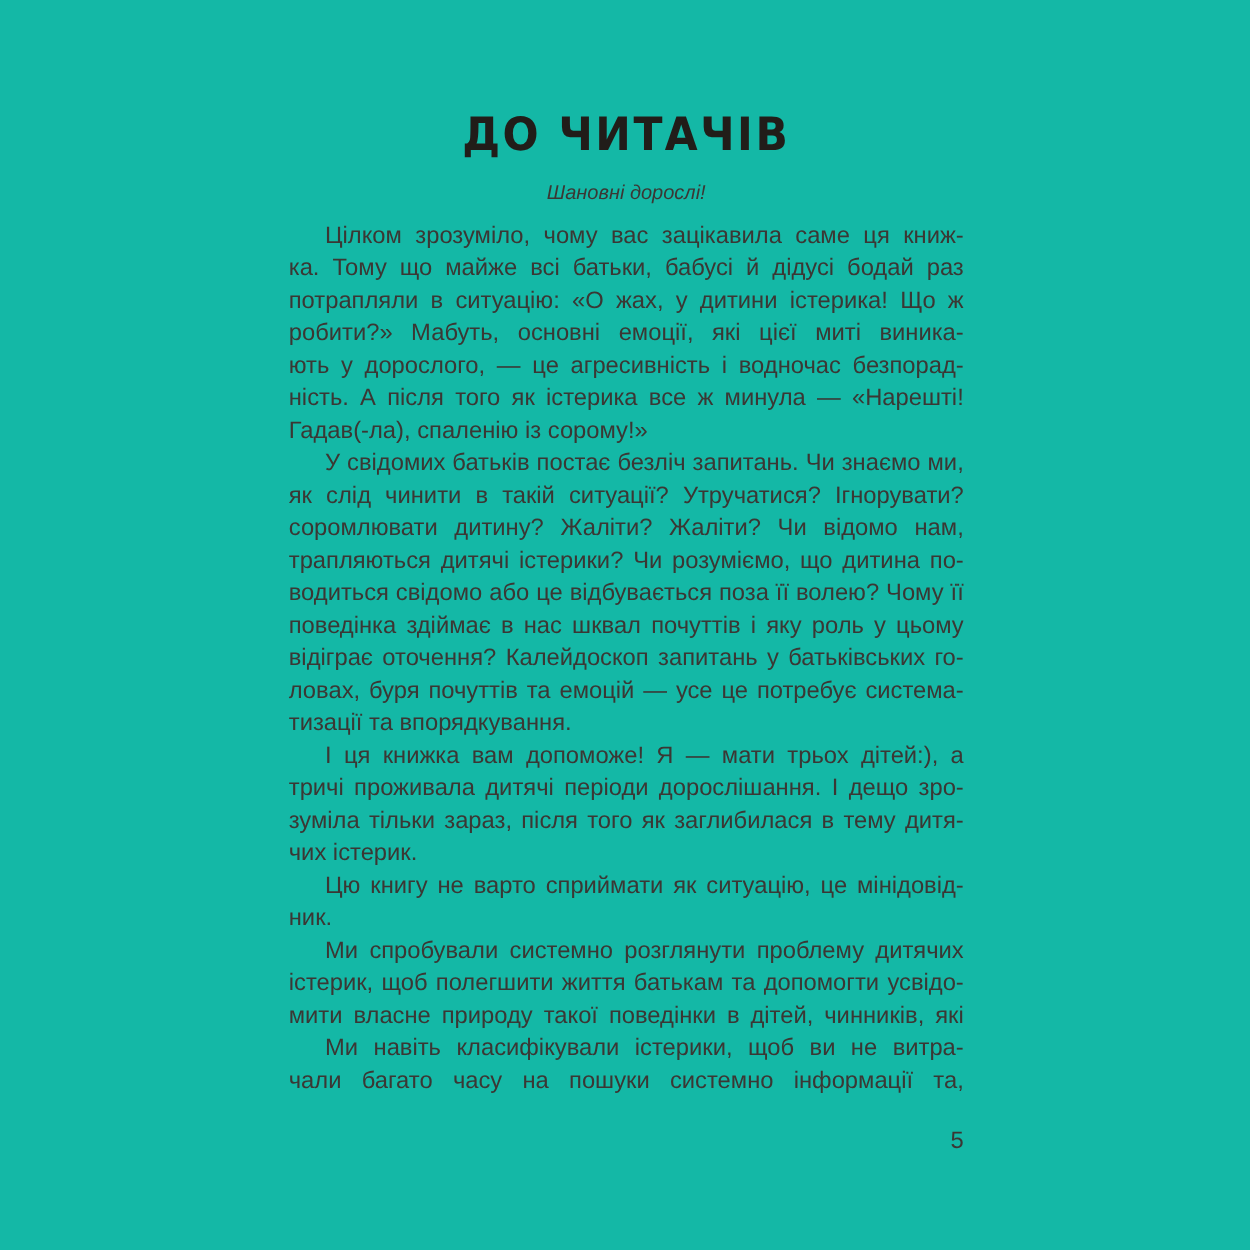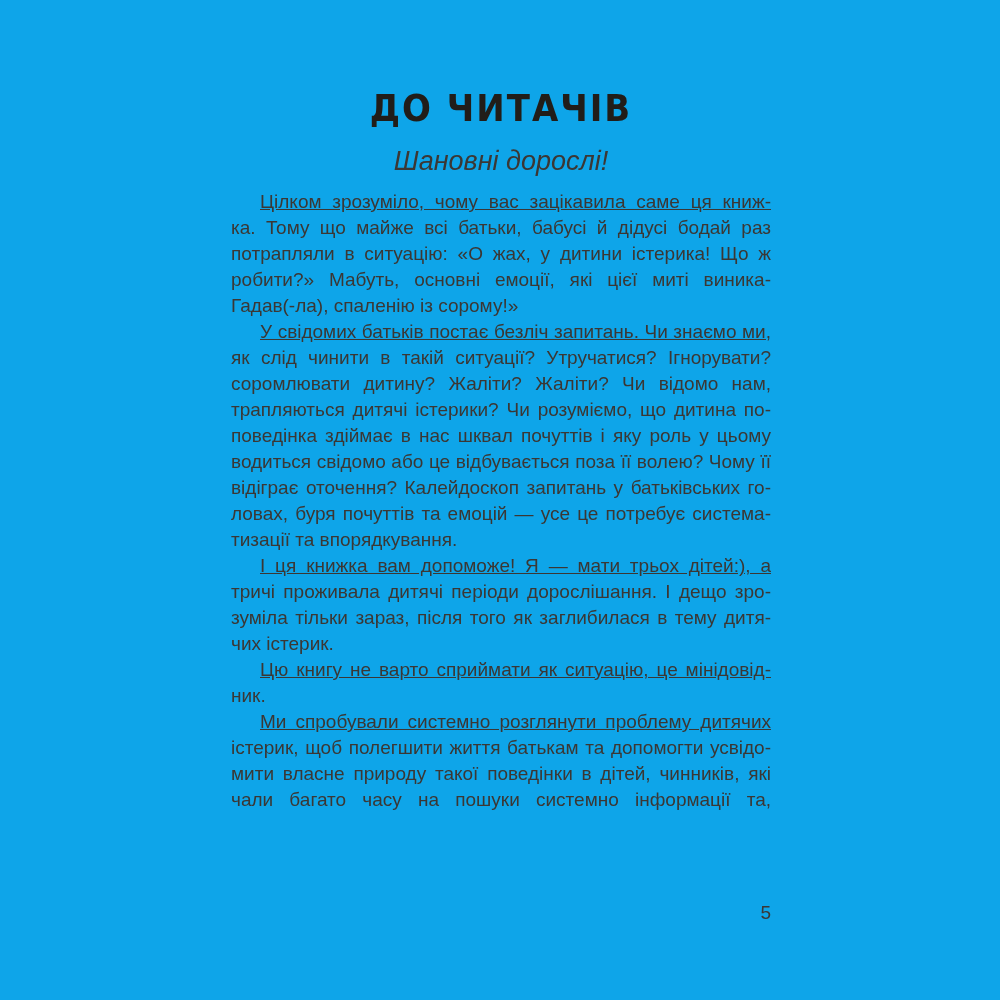--- a/index.html
+++ b/index.html
@@ -4,21 +4,21 @@
 <style>
   html, body {
     margin: 0;
     padding: 0;
     background: #ffffff;
   }
   .page {
     position: relative;
     width: 1000px;
     height: 1000px;
-    background: #0ea5e9;
+    background: #14b8a6;
     font-family: "Liberation Sans", sans-serif;
     color: #3b3734;
     overflow: hidden;
   }
   .content {
     position: absolute;
     left: 231px;
     top: 88px;
     width: 540px;
   }
@@ -28,40 +28,39 @@
     font-weight: 800;
     font-size: 34px;
     letter-spacing: 2px;
     color: #211d19;
     margin: 0 0 18px 0;
     transform: scaleY(1.08);
   }
   .subtitle {
     text-align: center;
     font-style: italic;
-    font-size: 27px;
+    font-size: 16px;
     color: #3b3734;
     margin: 0 0 12px 0;
   }
   .body-text {
     font-size: 19px;
     line-height: 26px;
     color: #3b3734;
   }
   .line {
     height: 26px;
     overflow: hidden;
   }
   .line.just {
     text-align: justify;
     text-align-last: justify;
   }
   .line.indent {
     text-indent: 29px;
-    text-decoration: underline;
   }
   .page-number {
     position: absolute;
     left: 231px;
     top: 902px;
     width: 540px;
     text-align: right;
     font-size: 19px;
     color: #3b3734;
   }
@@ -71,36 +70,39 @@
 
 <div class="page">
   <div class="content">
     <h1 class="title">ДО ЧИТАЧІВ</h1>
     <p class="subtitle">Шановні дорослі!</p>
     <div class="body-text">
         <div class="line indent just">Цілком зрозуміло, чому вас зацікавила саме ця книж-</div>
         <div class="line just">ка. Тому що майже всі батьки, бабусі й дідусі бодай раз</div>
         <div class="line just">потрапляли в ситуацію: «О жах, у дитини істерика! Що ж</div>
         <div class="line just">робити?» Мабуть, основні емоції, які цієї миті виника-</div>
+        <div class="line just">ють у дорослого, — це агресивність і водночас безпорад-</div>
+        <div class="line just">ність. А після того як істерика все ж минула — «Нарешті!</div>
         <div class="line">Гадав(-ла), спаленію із сорому!»</div>
         <div class="line indent just">У свідомих батьків постає безліч запитань. Чи знаємо ми,</div>
         <div class="line just">як слід чинити в такій ситуації? Утручатися? Ігнорувати? При-</div>
         <div class="line just">соромлювати дитину? Жаліти? Жаліти? Чи відомо нам, чому</div>
         <div class="line just">трапляються дитячі істерики? Чи розуміємо, що дитина по-</div>
+        <div class="line just">водиться свідомо або це відбувається поза її волею? Чому її</div>
         <div class="line just">поведінка здіймає в нас шквал почуттів і яку роль у цьому</div>
-        <div class="line just">водиться свідомо або це відбувається поза її волею? Чому її</div>
         <div class="line just">відіграє оточення? Калейдоскоп запитань у батьківських го-</div>
         <div class="line just">ловах, буря почуттів та емоцій — усе це потребує система-</div>
         <div class="line">тизації та впорядкування.</div>
         <div class="line indent just">І ця книжка вам допоможе! Я — мати трьох дітей:), а тому</div>
         <div class="line just">тричі проживала дитячі періоди дорослішання. І дещо зро-</div>
         <div class="line just">зуміла тільки зараз, після того як заглибилася в тему дитя-</div>
         <div class="line">чих істерик.</div>
         <div class="line indent just">Цю книгу не варто сприймати як ситуацію, це мінідовід-</div>
         <div class="line">ник.</div>
         <div class="line indent just">Ми спробували системно розглянути проблему дитячих</div>
         <div class="line just">істерик, щоб полегшити життя батькам та допомогти усвідо-</div>
         <div class="line just">мити власне природу такої поведінки в дітей, чинників, які</div>
+        <div class="line indent just">Ми навіть класифікували істерики, щоб ви не витра-</div>
         <div class="line just">чали багато часу на пошуки системно інформації та,</div>
       </div>
   </div>
   <div class="page-number">5</div>
 </div>
 
 </body></html>

